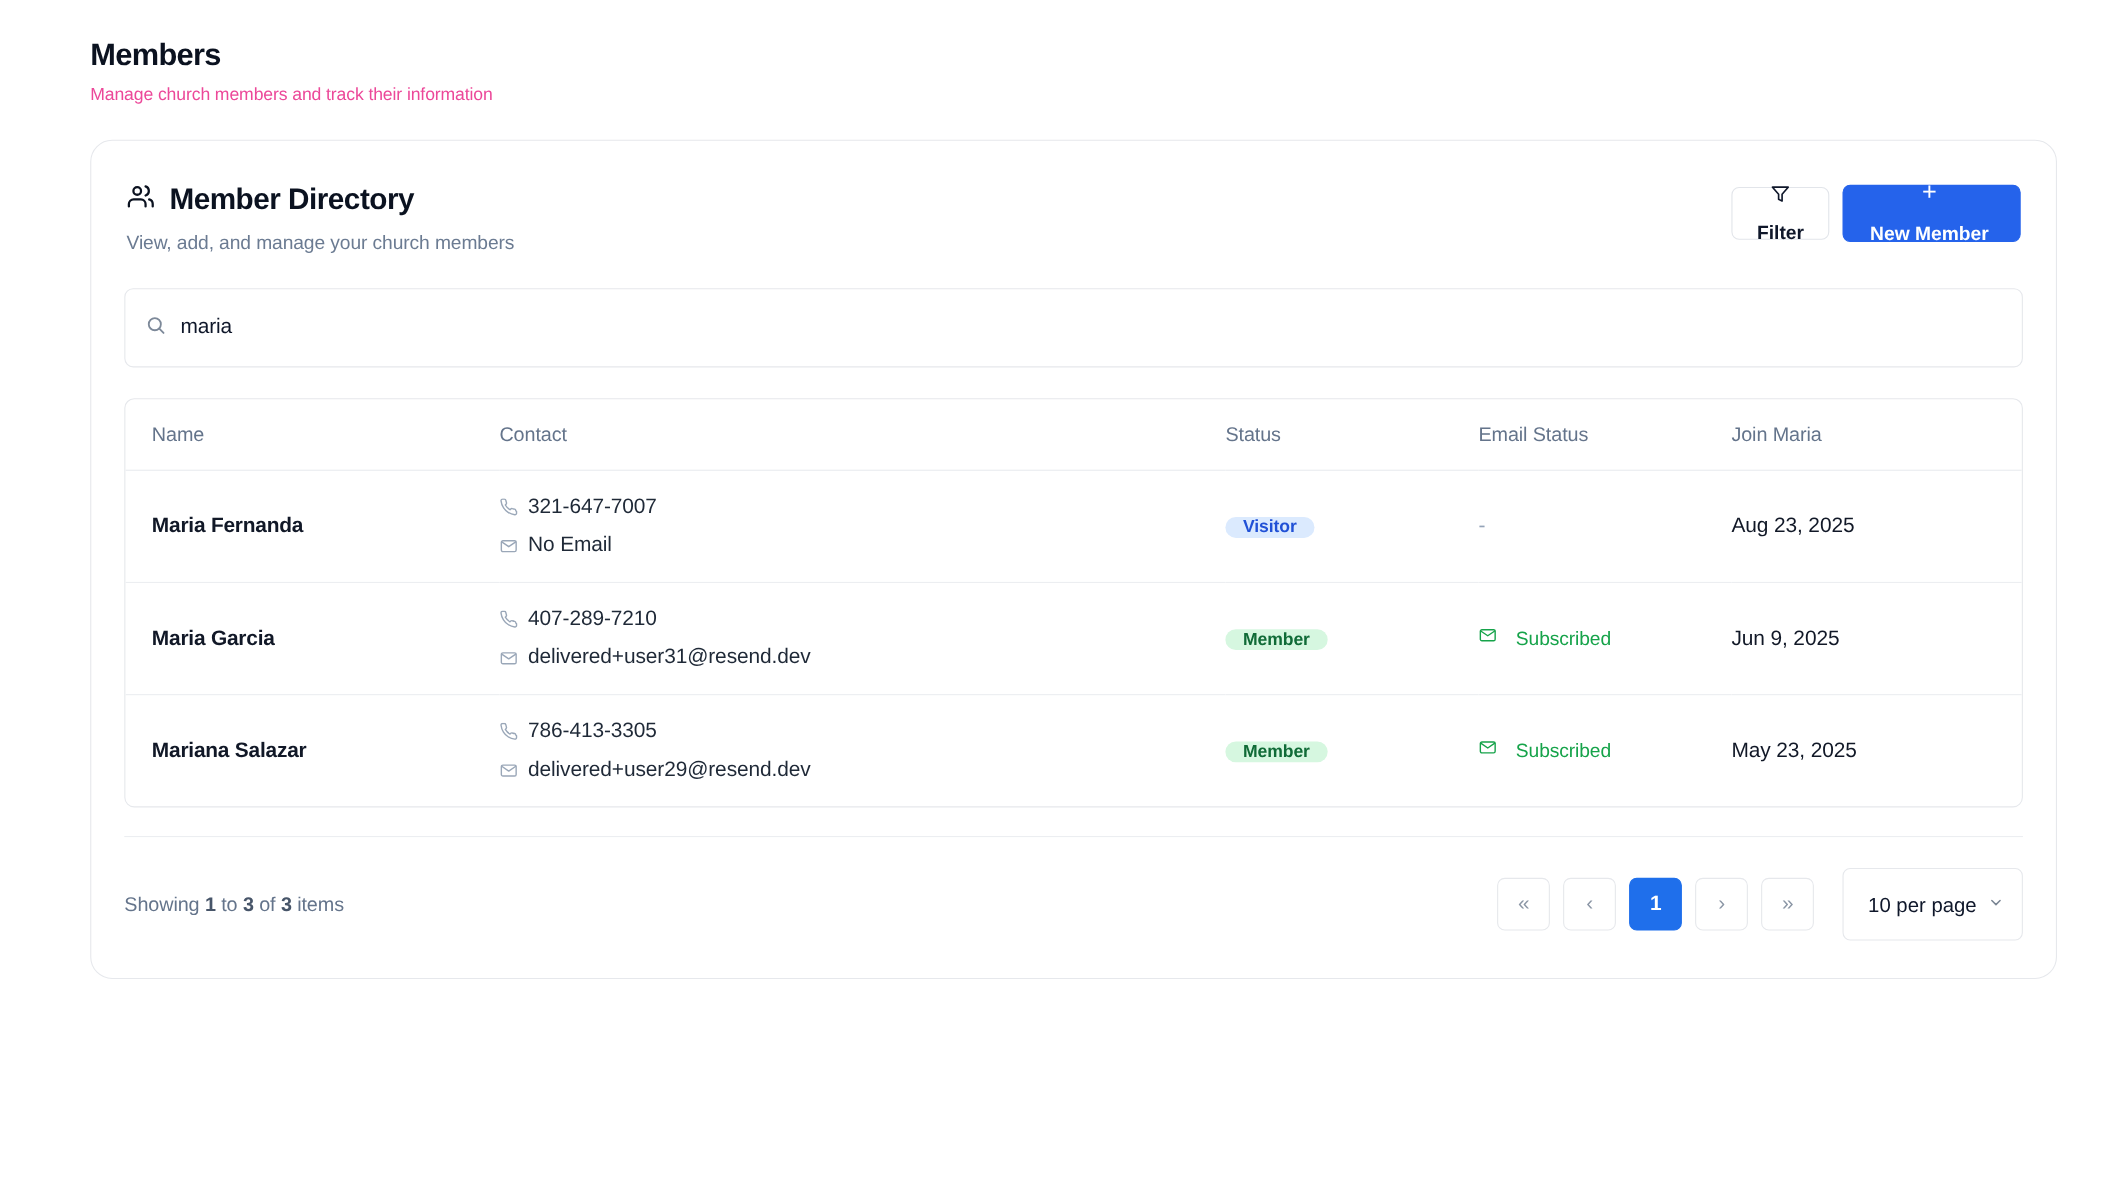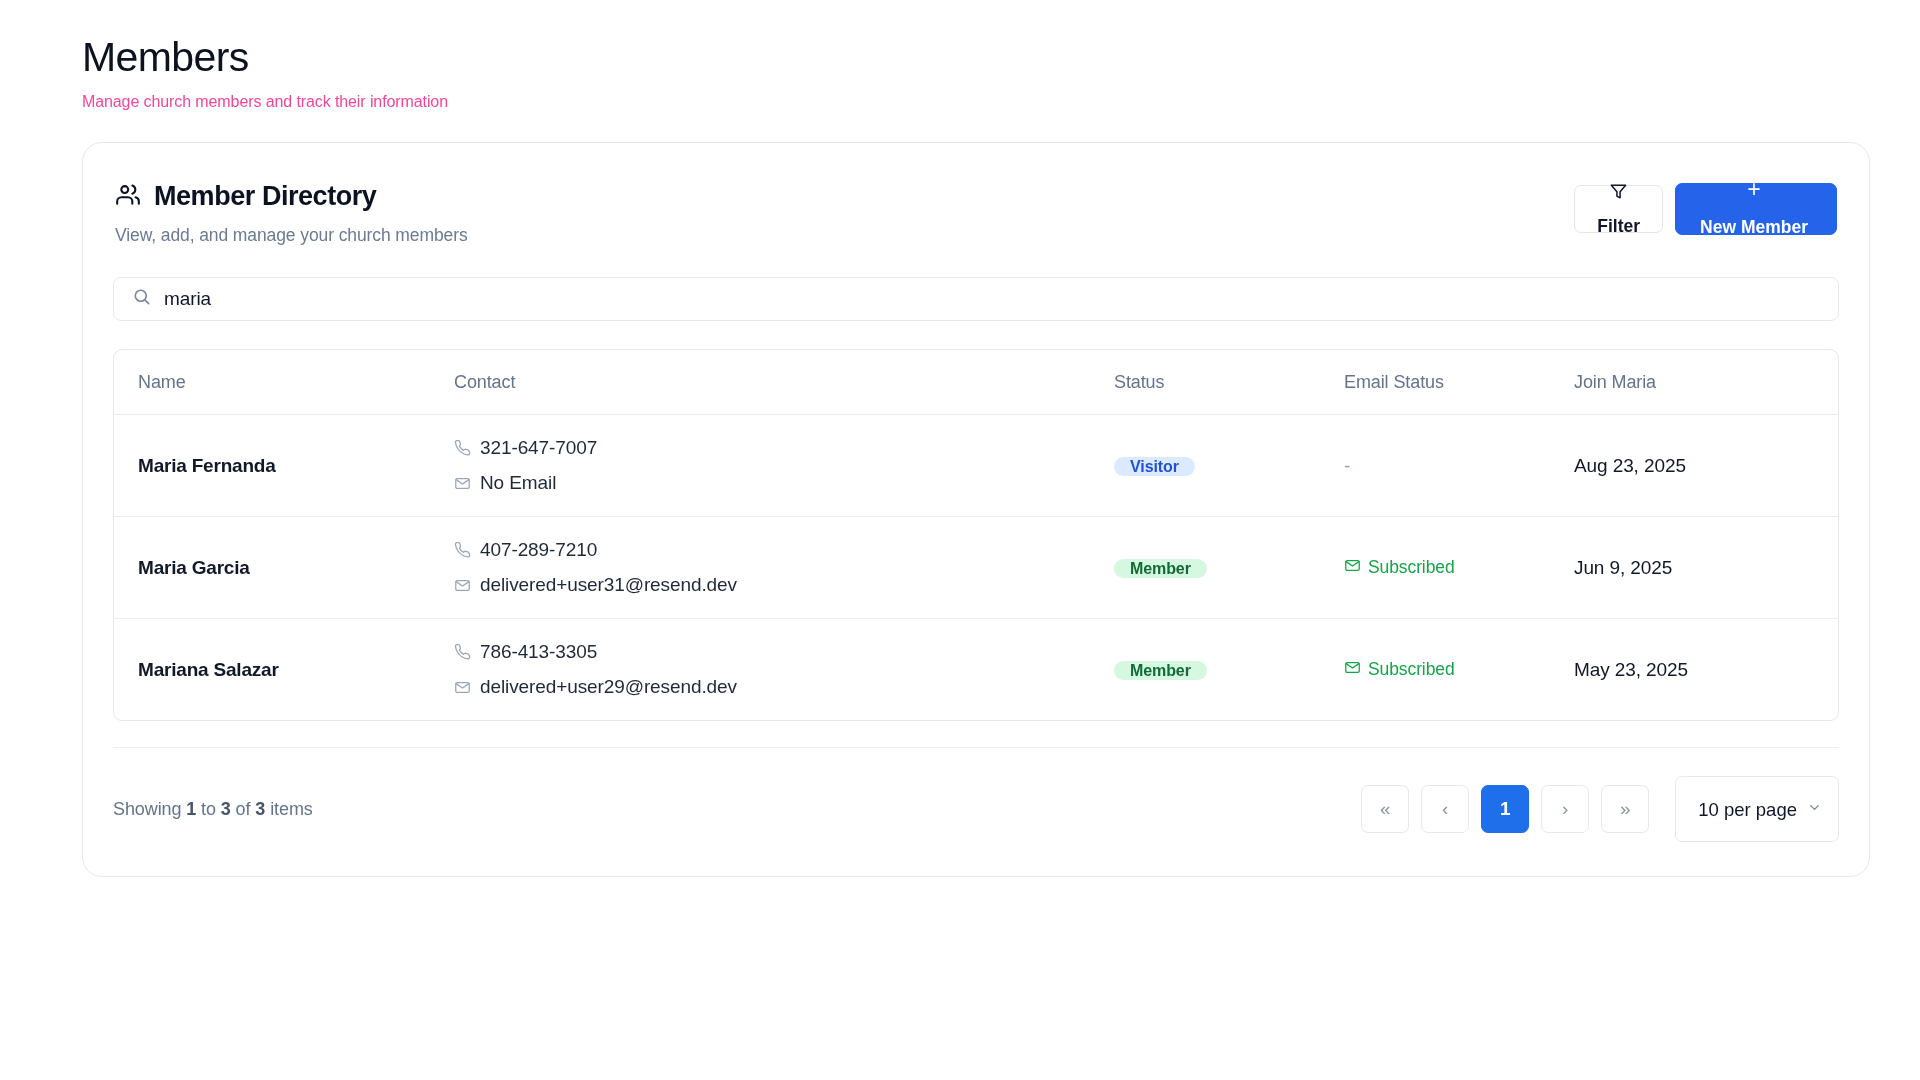--- a/index.html
+++ b/index.html
@@ -15,22 +15,22 @@
 
   .page {
     width: 1920px;
     height: 1080px;
     padding: 26px 80px 0 82px;
     position: relative;
   }
 
   
   .page-title {
-    font-size: 41px;
-    font-weight: 400;
+    font-size: 28px;
+    font-weight: 700;
     letter-spacing: -0.6px;
     color: #0b1220;
     line-height: 1.15;
     margin-top: 8px;
   }
   .page-subtitle {
     font-size: 16px;
     color: #ec4899;
     margin-top: 12px;
     letter-spacing: -0.1px;
@@ -106,21 +106,21 @@
   .btn-new .plus {
     font-size: 23px;
     font-weight: 400;
     line-height: 1;
     margin-top: -2px;
   }
 
   
   .search-wrap {
     margin: 31px 30px 0 30px;
-    height: 44px;
+    height: 72px;
     border: 1px solid #e6e8ec;
     border-radius: 8px;
     display: flex;
     align-items: center;
     padding: 0 18px;
     gap: 12px;
     background: #fff;
   }
   .search-input {
     border: none;
@@ -199,21 +199,21 @@
     letter-spacing: -0.1px;
   }
   .badge-visitor { background: #dbeafe; color: #2151d6; }
   .badge-member  { background: #d6f7e0; color: #106b37; }
 
   .status-cell, .email-cell { text-align: left; }
 
   .email-status {
     display: inline-flex;
     align-items: center;
-    gap: 7px;
+    gap: 17px;
     color: #16a34a;
     font-size: 17.5px;
     font-weight: 400;
   }
   .email-none { color: #94a3b8; font-size: 19px; }
 
   .join-cell { color: #111827; font-size: 19px; }
 
   
   .card-foot {

